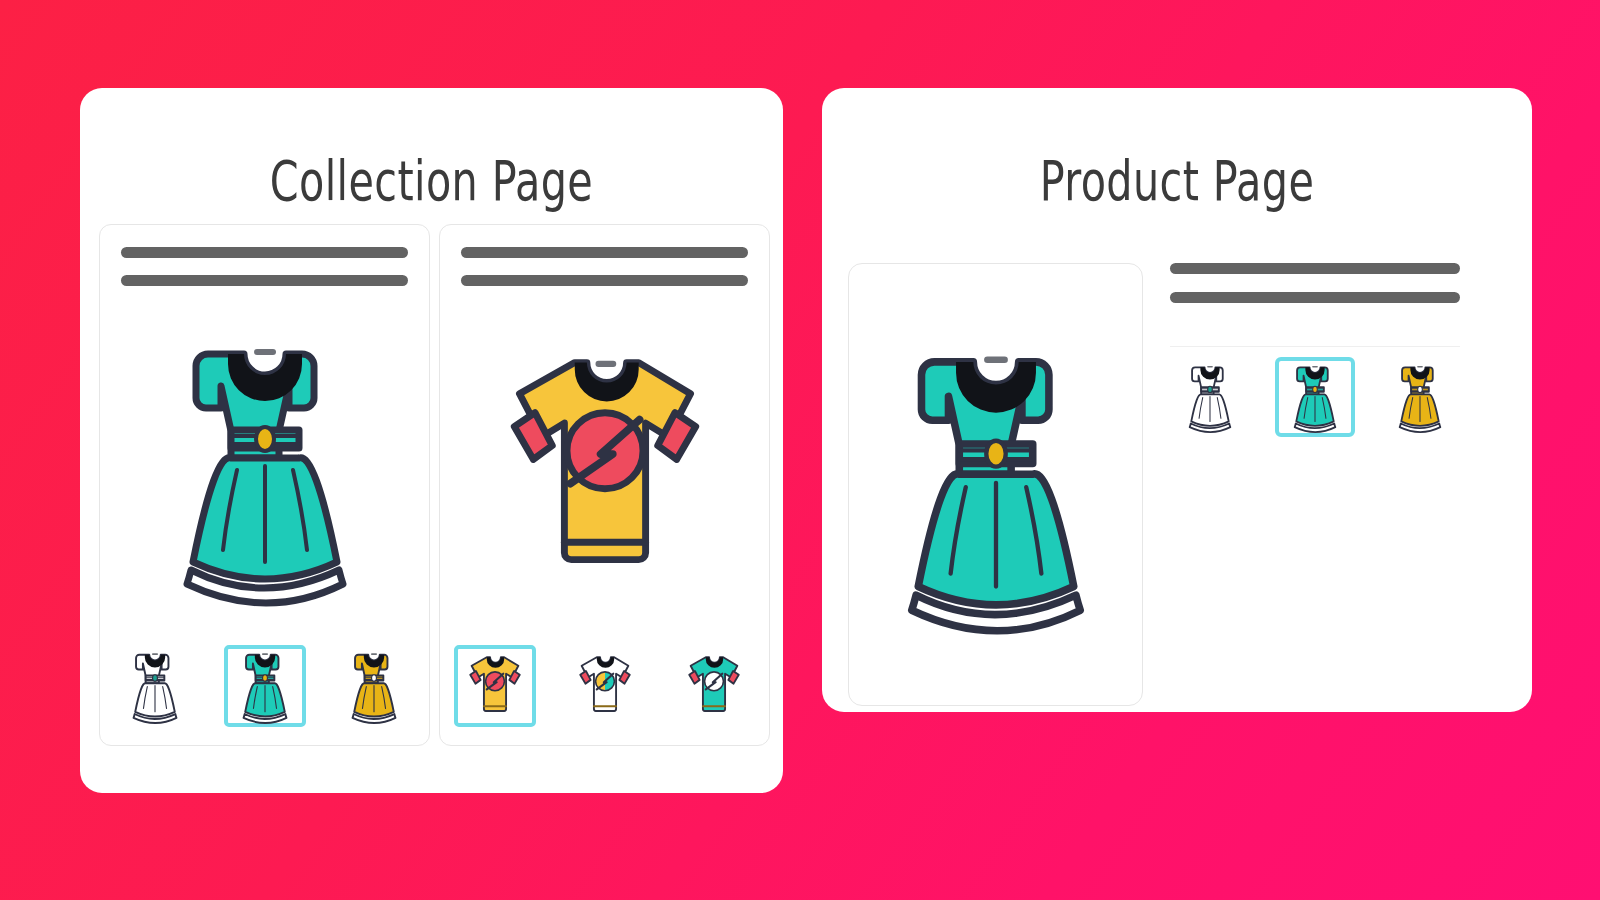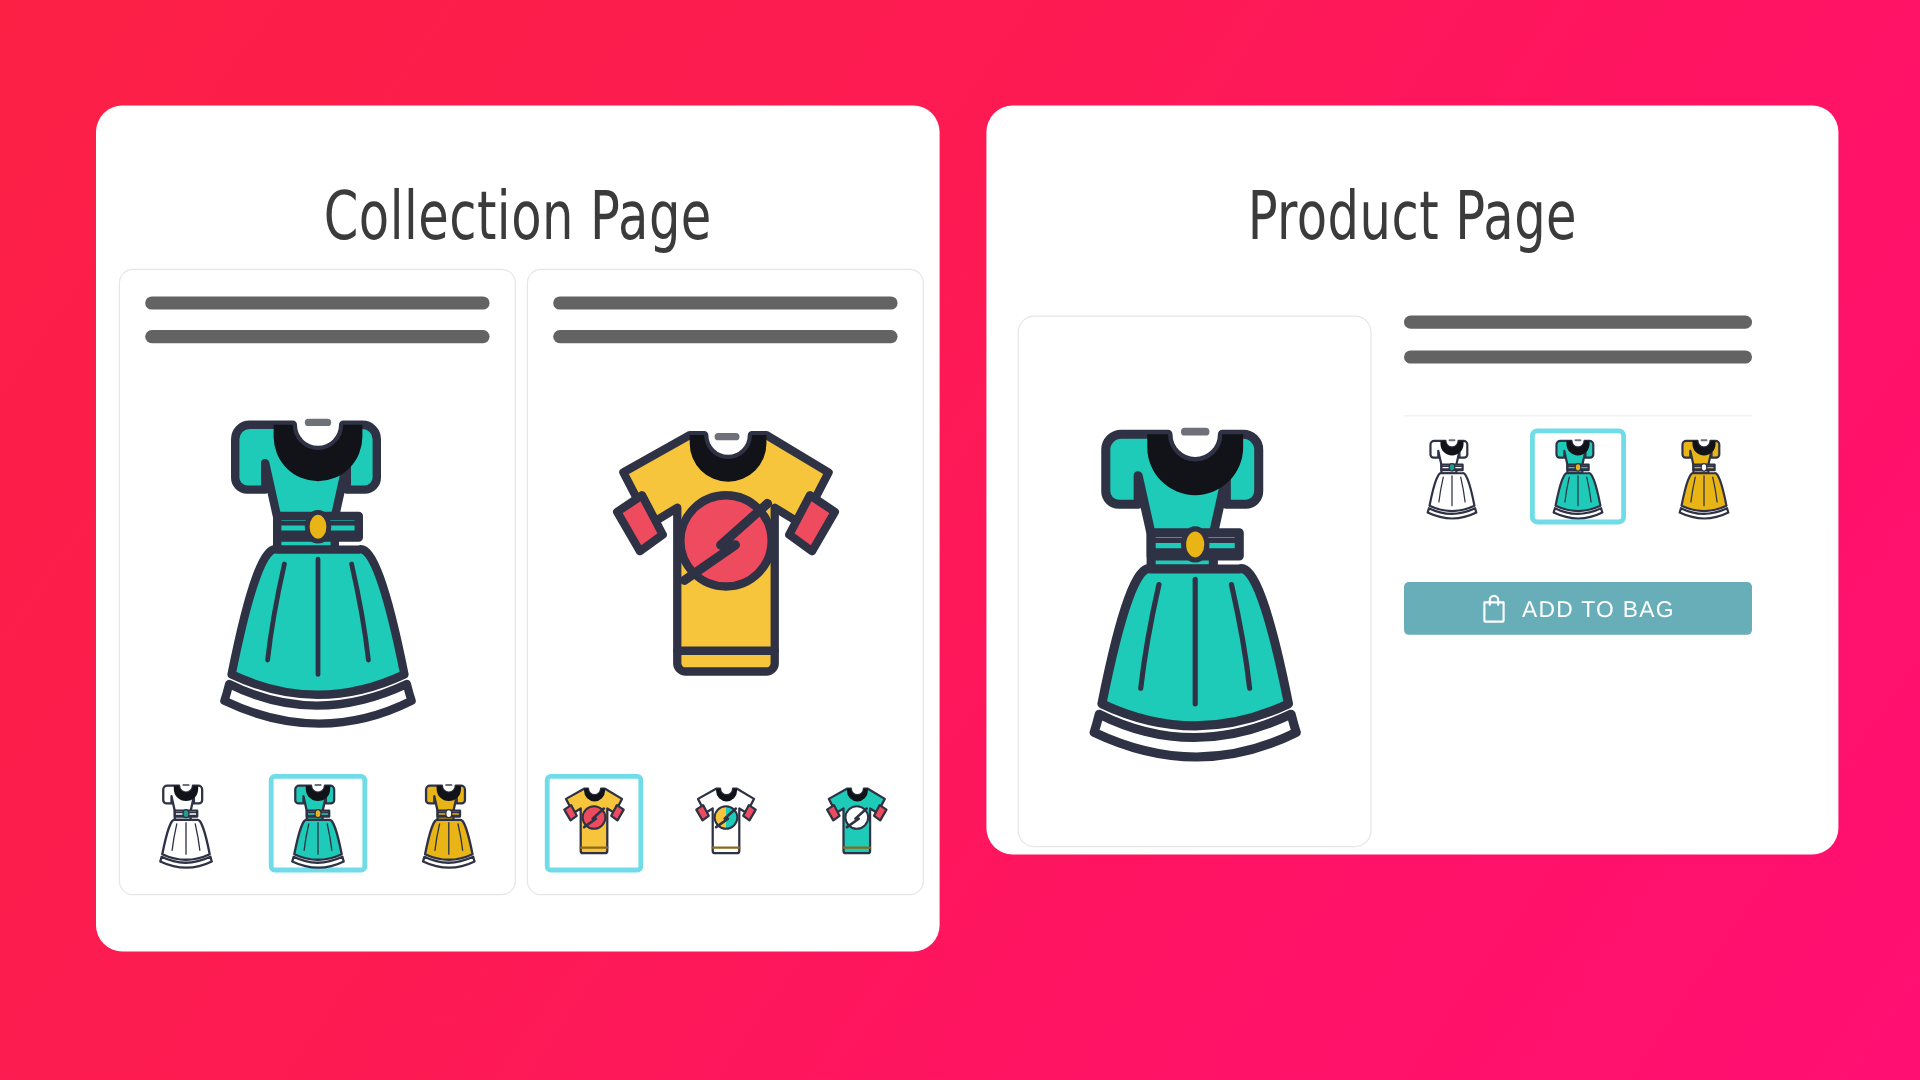--- a/index.html
+++ b/index.html
@@ -425,26 +425,17 @@
               <path d="M66 110 h68 M66 118 h68"></path>
               <path d="M100 140 v96 M72 144 q-10 44 -14 80 M128 144 q10 44 14 80"></path>
             </g>
             <path d="M63 28 h16 a21 21 0 0 0 42 0 h16 v10 a37 37 0 0 1 -74 0 z" fill="#111318"></path>
             <rect x="89" y="23" width="22" height="6" rx="3" fill="#6E7178"></rect>
             <ellipse cx="100" cy="113" rx="9" ry="12" fill="#FFFFFF" stroke="#2E3244" stroke-width="4"></ellipse>
           </svg>
         </div>
       </div>
 
-      <button class="add-to-bag">
-        <span class="bag-icon">
-          <svg width="22" height="25" viewBox="0 0 22 25">
-            <path d="M3 7 h16 v15 a1 1 0 0 1 -1 1 h-14 a1 1 0 0 1 -1 -1 z" fill="none" stroke="#FFFFFF" stroke-width="1.8" stroke-linejoin="round"></path>
-            <path d="M7.5 9 v-4 a3.5 3.5 0 0 1 7 0 v4" fill="none" stroke="#FFFFFF" stroke-width="1.8" stroke-linecap="round"></path>
-          </svg>
-        </span>
-        <span class="label">ADD TO BAG</span>
-      </button>
 
     </div>
   </section>
 
 </div>
 
 </body></html>

